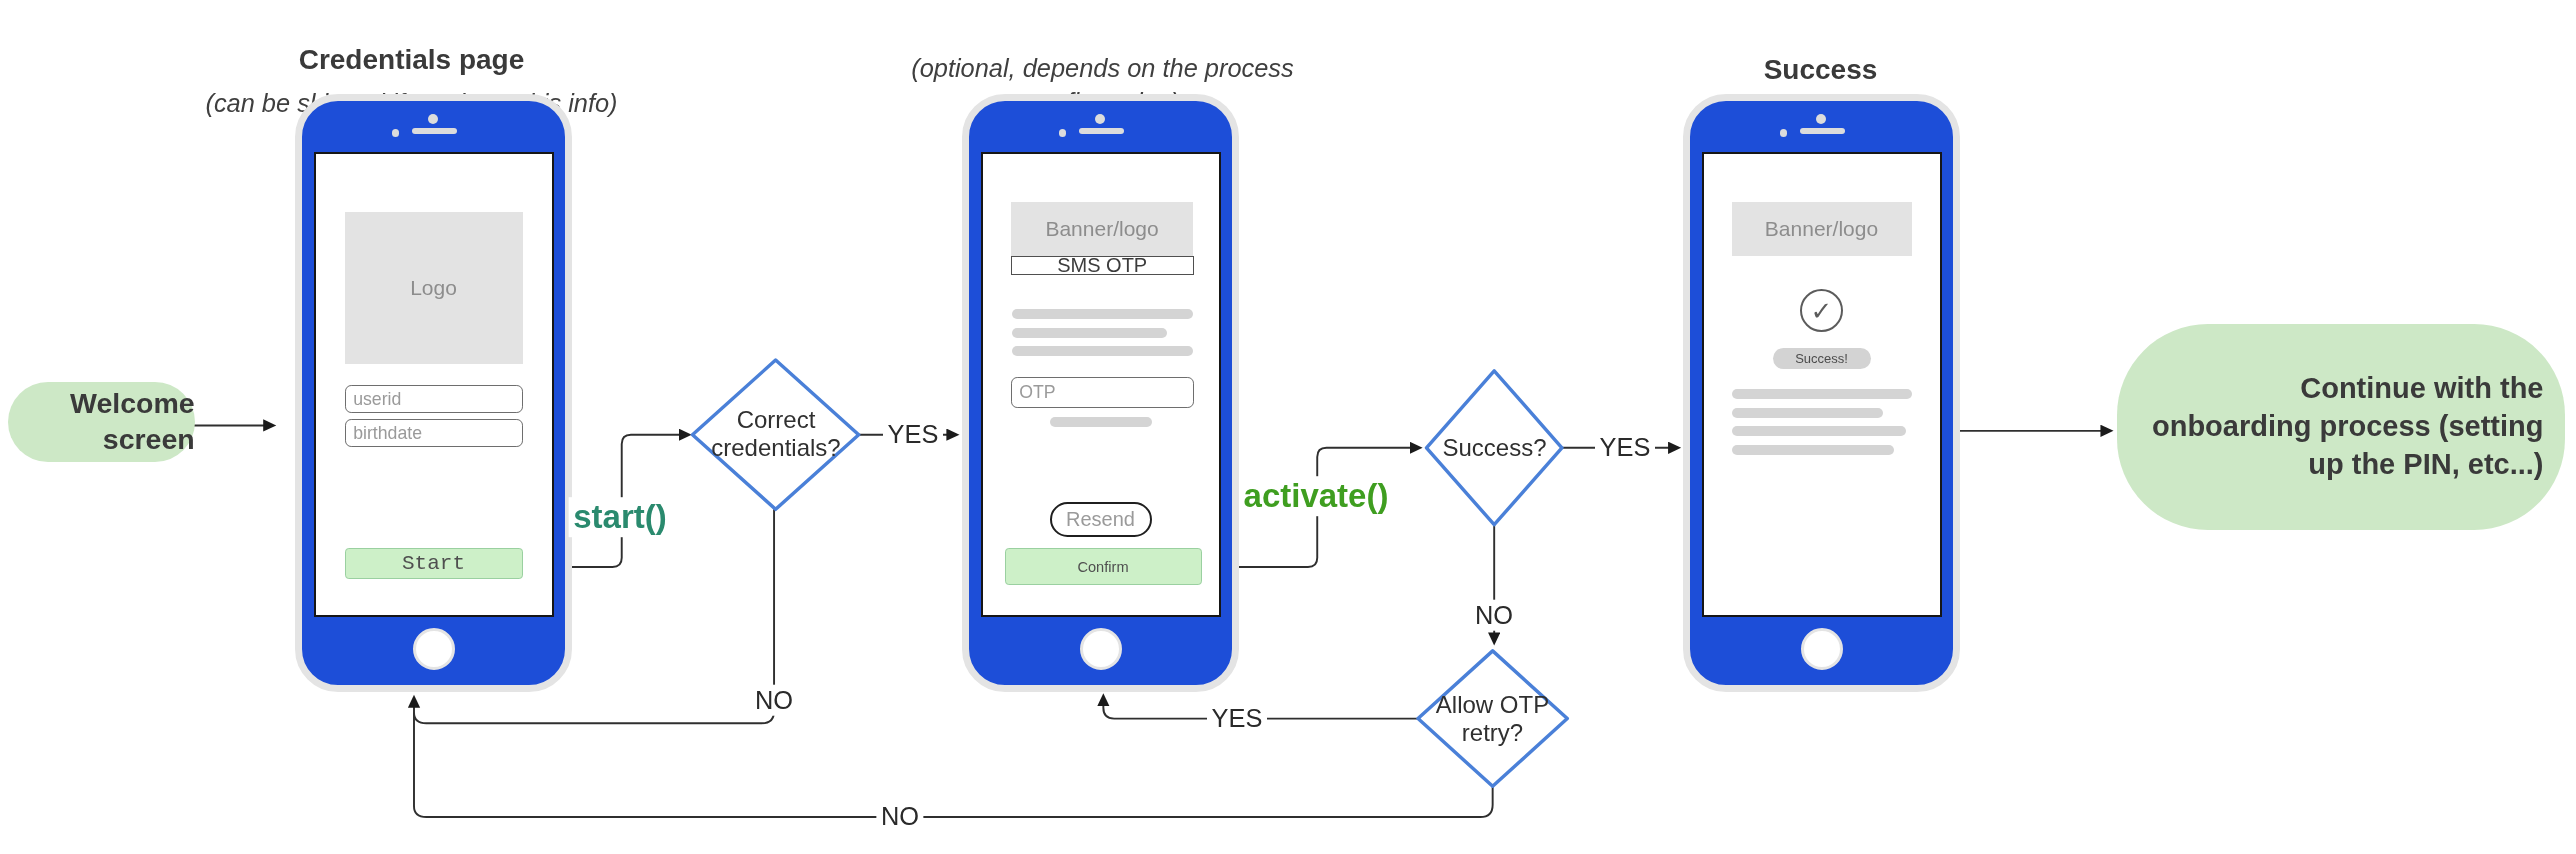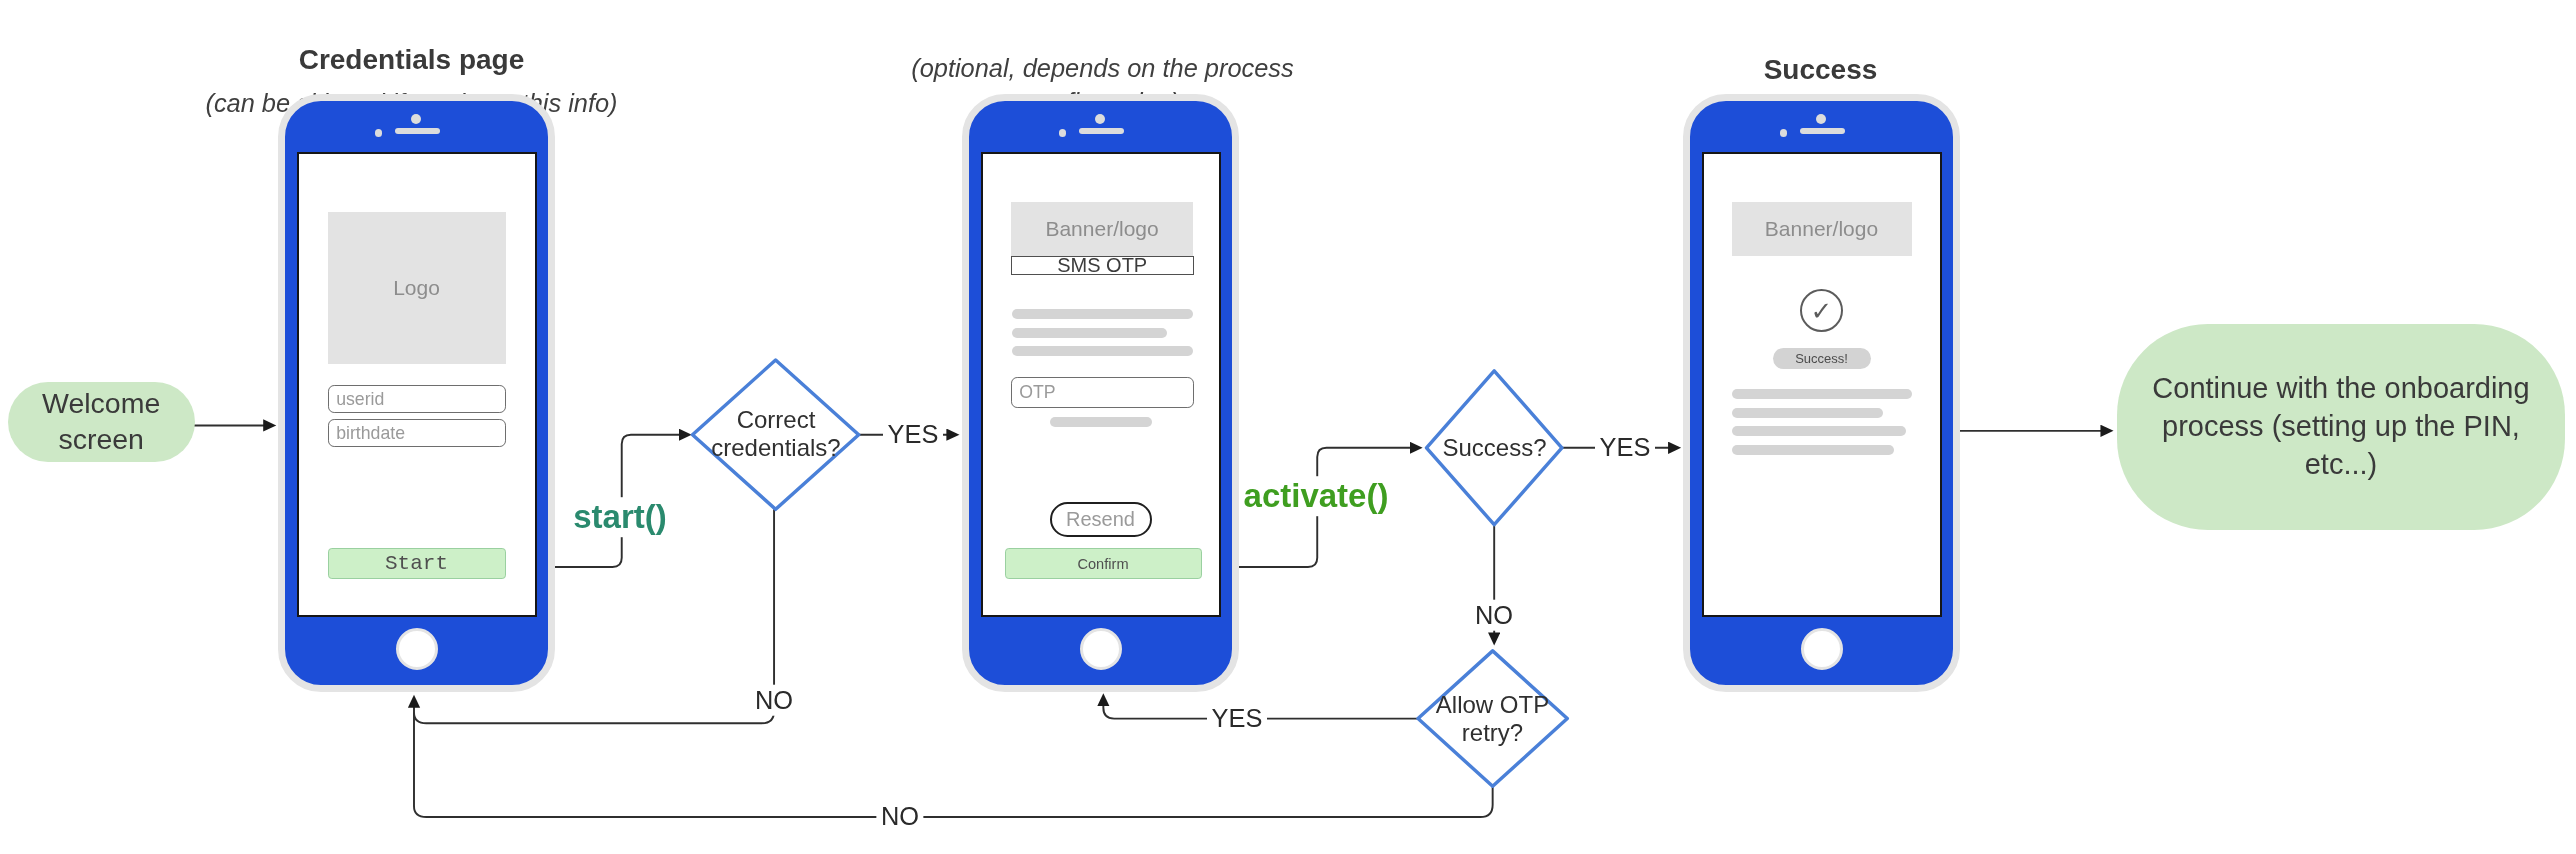--- a/index.html
+++ b/index.html
@@ -6,22 +6,22 @@
   body{font-family:"Liberation Sans","DejaVu Sans",sans-serif;}
   .canvas{position:relative;width:2576px;height:854px;background:#fff;overflow:hidden;}
   .wires{position:absolute;left:0;top:0;pointer-events:none;}
 
   
   .col-header{position:absolute;top:42px;text-align:center;color:#3a3a3a;}
   .col-title{font-size:28px;font-weight:bold;line-height:35px;}
   .col-subtitle{font-size:25.4px;font-style:italic;line-height:34px;margin-top:9.2px;color:#3f3f3f;}
 
   
-  .green-node{position:absolute;background:#cde8c6;color:#3a3a3a;font-weight:normal;
-    display:flex;align-items:center;justify-content:center;text-align:center;}
+  .green-node{position:absolute;background:#cde8c6;color:#3a3a3a;font-weight:bold;
+    display:flex;align-items:center;justify-content:center;text-align:right;}
   .welcome{left:7.7px;top:382px;width:187px;height:80px;border-radius:40px;font-size:28.5px;line-height:1.25;}
   .continue{left:2117px;top:324px;width:448px;height:206px;border-radius:91px;
     font-size:29px;line-height:1.3;padding:0 21.5px;box-sizing:border-box;}
 
   
   .phone{position:absolute;top:94px;width:277px;height:598px;background:#1d4ed8;
     border:7px solid #e4e4e4;border-radius:43px;box-sizing:border-box;}
   .camera-dot{position:absolute;top:13px;left:calc(50% - 5.4px);width:10px;height:10px;border-radius:50%;background:#dcdcdc;}
   .sensor-dot{position:absolute;top:28px;left:calc(50% - 42px);width:7.7px;height:7.7px;border-radius:50%;background:#dcdcdc;}
   .speaker-bar{position:absolute;top:27px;left:calc(50% - 22px);width:45px;height:6.2px;border-radius:3.1px;background:#dcdcdc;}
@@ -100,21 +100,21 @@
   </div>
   <div class="col-header" style="left:833px;width:539px;">
     <div class="col-subtitle">(optional, depends on the process configuration)</div>
   </div>
   <div class="col-header" style="left:1551px;width:539px;top:52px;">
     <div class="col-title">Success</div>
   </div>
 
   <div class="green-node welcome">Welcome screen</div>
 
-  <div class="phone" style="left:278px;">
+  <div class="phone" style="left:295px;">
     <div class="camera-dot"></div>
     <div class="sensor-dot"></div>
     <div class="speaker-bar"></div>
     <div class="screen">
       <div class="gray-box logo-box">Logo</div>
       <input class="mock-input" style="top: 231px;" readonly="" placeholder="userid">
       <input class="mock-input" style="top: 265px;" readonly="" placeholder="birthdate">
       <div class="green-btn" style="left:29px;right:29px;top:394px;height:31px;font-size:21px;font-family:Liberation Mono, monospace;">Start</div>
     </div>
     <div class="home-button"></div>
@@ -126,21 +126,21 @@
     <div class="speaker-bar"></div>
     <div class="screen">
       <div class="gray-box banner-box">Banner/logo</div>
       <div class="sms-otp">SMS OTP</div>
       <div class="bar" style="left:29px;right:26px;top:155px;"></div>
       <div class="bar" style="left:29px;right:52px;top:174px;"></div>
       <div class="bar" style="left:29px;right:26px;top:192px;"></div>
       <input class="mock-input" style="left: 28px; right: 24.6px; top: 223px; height: 31px;" readonly="" placeholder="OTP">
       <div class="bar" style="left:calc(50% - 51px);width:102px;top:263px;"></div>
       <div class="resend-btn">Resend</div>
-      <div class="green-btn" style="left:22px;right:17px;top:394px;height:31px;font-size:14.6px;">Confirm</div>
+      <div class="green-btn" style="left:22px;right:17px;top:394px;height:37px;font-size:14.6px;">Confirm</div>
     </div>
     <div class="home-button"></div>
   </div>
 
   <div class="phone" style="left:1683px;">
     <div class="camera-dot"></div>
     <div class="sensor-dot"></div>
     <div class="speaker-bar"></div>
     <div class="screen">
       <div class="gray-box banner-box" style="left:28px;right:28px;">Banner/logo</div>

